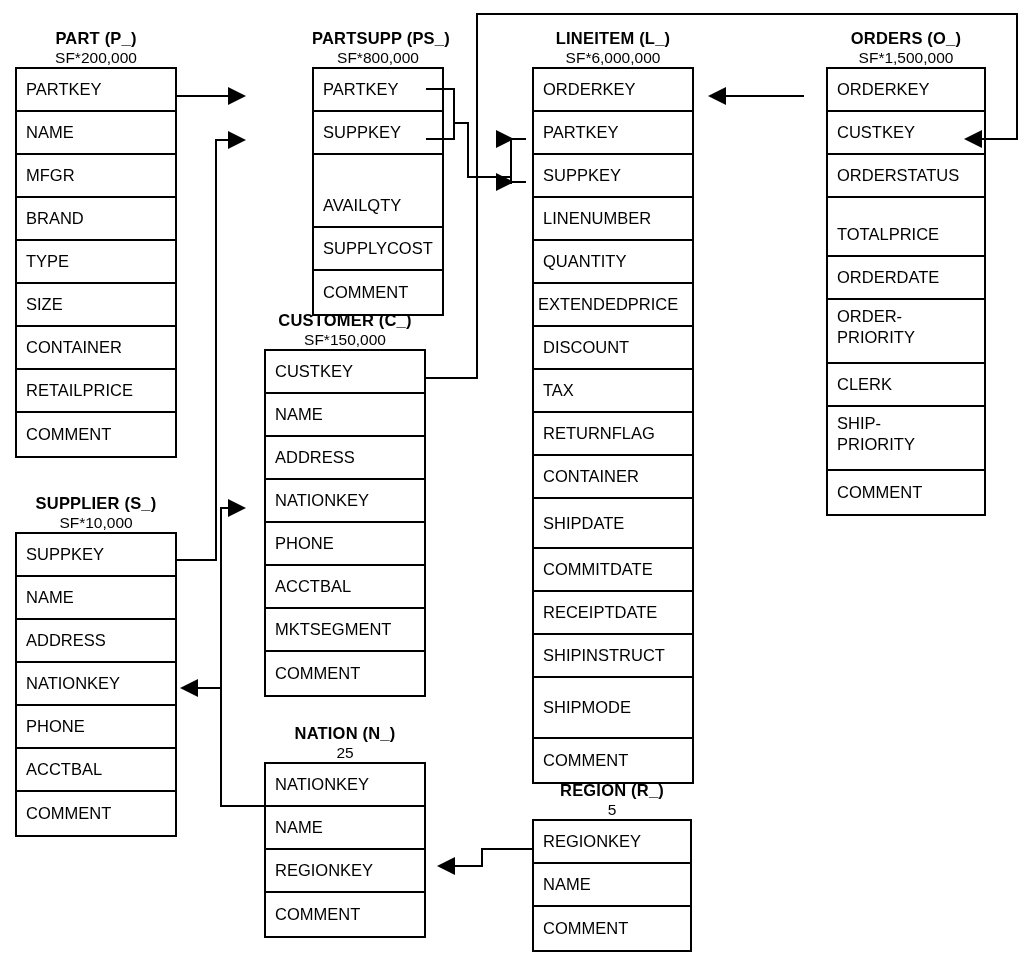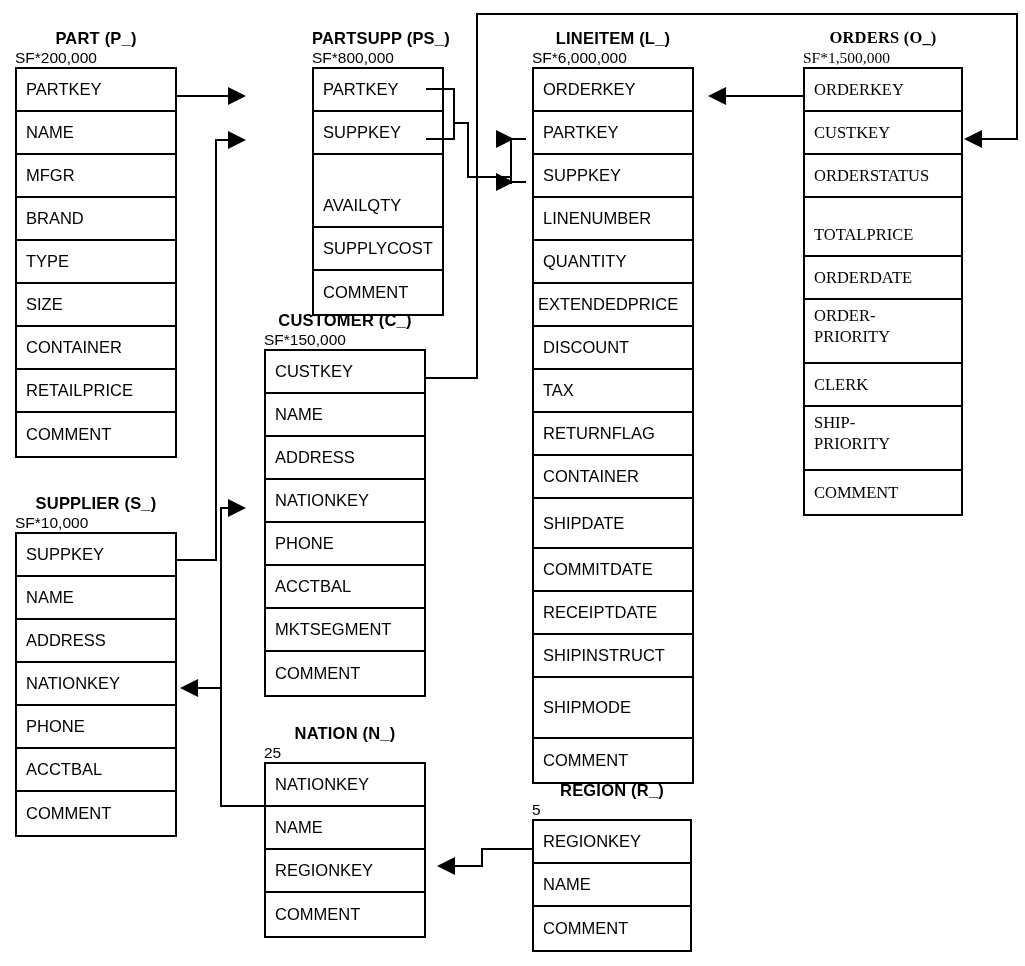--- a/index.html
+++ b/index.html
@@ -5,21 +5,21 @@
   html,body{margin:0;padding:0;background:#ffffff;}
   body{font-family:"Liberation Sans",sans-serif;color:#000;}
   #canvas{position:relative;width:1025px;height:966px;overflow:hidden;background:#fff;}
 
   .table-block{position:absolute;}
   .tbl-title{
     text-align:center;font-weight:bold;font-size:16.5px;
     letter-spacing:.2px;line-height:20px;white-space:nowrap;
   }
   .tbl-card{
-    font-size:15.5px;line-height:19px;white-space:nowrap;
+    text-align:center;font-size:15.5px;line-height:19px;white-space:nowrap;
   }
   .tbl-box{border:2.2px solid #000;box-sizing:border-box;background:#fff;}
   .row{
     border-bottom:2.2px solid #000;box-sizing:border-box;
     display:flex;align-items:center;
     padding-left:9px;font-size:16.5px;line-height:19px;
     overflow:visible;white-space:nowrap;
   }
   .row:last-child{border-bottom:none;}
   .row.two-line{
@@ -125,21 +125,21 @@
       <div class="row" style="height:43px;">CONTAINER</div>
       <div class="row" style="height:50px;">SHIPDATE</div>
       <div class="row" style="height:43px;">COMMITDATE</div>
       <div class="row" style="height:43px;">RECEIPTDATE</div>
       <div class="row" style="height:43px;">SHIPINSTRUCT</div>
       <div class="row" style="height:61px;">SHIPMODE</div>
       <div class="row" style="height:43px;">COMMENT</div>
     </div>
   </div>
 
-  <div class="table-block" id="blk-orders" style="left:803px;top:28px;width:160px;font-family:Liberation Serif, serif;">
+  <div class="table-block" id="blk-orders" style="left:826px;top:28px;width:160px;">
     <div class="tbl-title">ORDERS (O_)</div>
     <div class="tbl-card">SF*1,500,000</div>
     <div class="tbl-box">
       <div class="row" style="height:43px;">ORDERKEY</div>
       <div class="row" style="height:43px;">CUSTKEY</div>
       <div class="row" style="height:43px;">ORDERSTATUS</div>
       <div class="row" style="height:43px;margin-top:16px;">TOTALPRICE</div>
       <div class="row" style="height:43px;">ORDERDATE</div>
       <div class="row two-line" style="height:64px;">
           <span class="ln">ORDER-</span>

